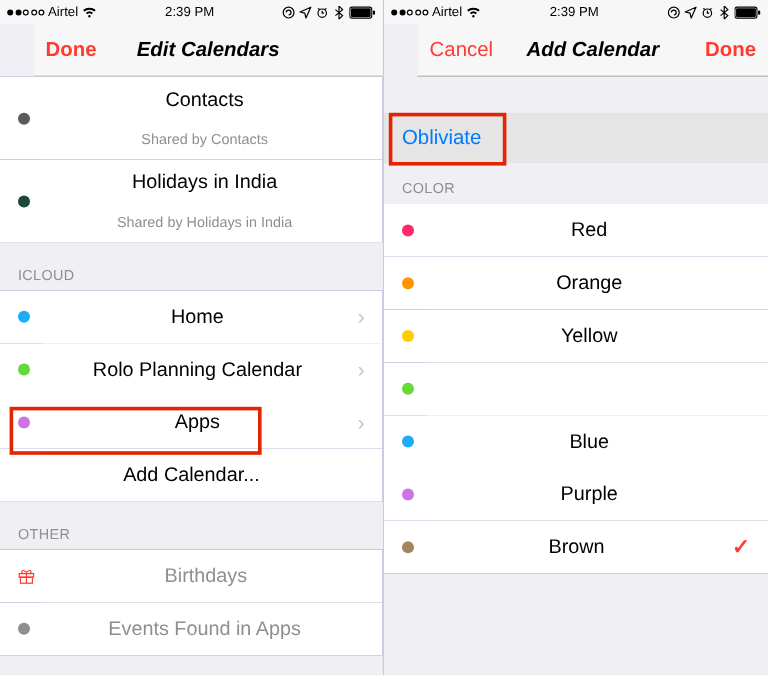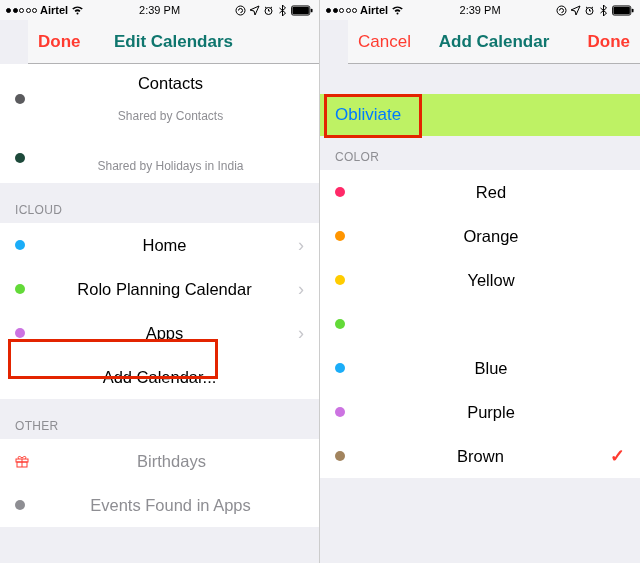--- a/index.html
+++ b/index.html
@@ -9,50 +9,50 @@
 .panel-left { border-right: 1px solid #ccc; }
 
 
 .status-bar { height: 20px; background: #f7f7f8; display: flex; align-items: center; justify-content: space-between; padding: 0 6px; font-size: 11px; font-weight: 500; color: #000; }
 .status-left { display: flex; align-items: center; gap: 3px; }
 .status-right { display: flex; align-items: center; gap: 3px; }
 .signal-dots { display: flex; gap: 1.5px; align-items: center; }
 .dot { width: 5px; height: 5px; border-radius: 50%; border: 0.5px solid #000; }
 .dot.filled { background: #000; }
 .dot.empty { background: #fff; }
-.carrier { font-size: 11px; font-weight: bold; }
+.carrier { font-size: 11px; }
 .wifi-icon { width: 13px; height: 10px; }
 .clock { font-size: 11px; font-weight: 400; }
 .s-ic { width: 11px; height: 11px; }
 .battery-icon { width: 22px; height: 11px; }
 
 
 .nav-bar { height: 44px; background: #f7f7f8; border-bottom: 0.5px solid #b2b2b4; display: flex; align-items: center; justify-content: space-between; padding: 0 10px; position: relative; margin-left: 28px; }
-.nav-title { position: absolute; left: 0; right: 0; text-align: center; font-size: 17px; font-weight: 600; color: #0f766e; pointer-events: none; }
+.nav-title { position: absolute; left: 0; right: 0; text-align: center; font-size: 17px; font-weight: 600; color: #000000; pointer-events: none; font-style: italic; }
 .nav-btn { font-size: 17px; color: #ff3b30; z-index: 1; cursor: pointer; }
 .nav-btn.bold { font-weight: 600; }
 
 
 .list-section { background: #4c1d95; text-align: center; }
 .section-header { font-size: 12px; color: #8e8e93; padding: 20px 15px 6px 15px; text-transform: uppercase; letter-spacing: 0.3px; background: #efeff4; }
 .section-header.short { padding-top: 14px; }
 .list-item { display: flex; align-items: center; padding: 10px 15px 10px 15px; min-height: 44px; background: #fff; position: relative; }
 .list-item .sep { position: absolute; bottom: 0; left: 35px; right: 0; height: 0.5px; background: #c8c7cc; }
 .color-dot { width: 10px; height: 10px; border-radius: 50%; flex-shrink: 0; margin-right: 12px; }
 .gift-icon { width: 14px; height: 14px; margin-right: 10px; flex-shrink: 0; }
 .item-body { flex: 1; display: flex; flex-direction: column; justify-content: center; }
 .item-label { font-size: 16.5px; color: #000; }
 .item-label.dim { color: #8e8e93; }
 .item-sub { font-size: 12px; color: #8e8e93; margin-top: 16px; }
 .chev { color: #c7c7cc; font-size: 18px; margin-left: 6px; }
 .check { color: #ff3b30; font-size: 18px; font-weight: 700; margin-left: 6px; }
 
 
 .input-wrap { background: #fff; padding: 0; }
-.name-input { width: 100%; border: none; background: #bef264; padding: 11px 15px; font-size: 17px; color: #007aff; outline: none; font-family: inherit; }
+.name-input { width: 100%; border: none; background: #e5e5e5; padding: 11px 15px; font-size: 17px; color: #007aff; outline: none; font-family: inherit; }
 .name-input::placeholder { color: #c7c7cc; }
 
 
 .hl { position: absolute; border: 3.5px solid #e32400; pointer-events: none; }
 .hl1 { left: 8px; top: 339px; width: 210px; height: 40px; }
 .hl2 { left: 4px; top: 94px; width: 98px; height: 44px; }
 </style>
 </head>
 <body>
 
@@ -110,20 +110,21 @@
       <span class="color-dot" style="background:#5b5b5e"></span>
       <div class="item-body">
         <span class="item-label">Contacts</span>
         <span class="item-sub">Shared by Contacts</span>
       </div>
       <div class="sep"></div>
     </div>
     <div class="list-item no-sep">
       <span class="color-dot" style="background:#1d493a"></span>
       <div class="item-body">
+        <span class="item-label">Holidays in India</span>
         <span class="item-sub">Shared by Holidays in India</span>
       </div>
     </div>
   </div>
 
   <div class="section-header">ICLOUD</div>
   <div class="list-section">
     <div class="list-item">
       <span class="color-dot" style="background:#1badf8"></span>
       <div class="item-body">

